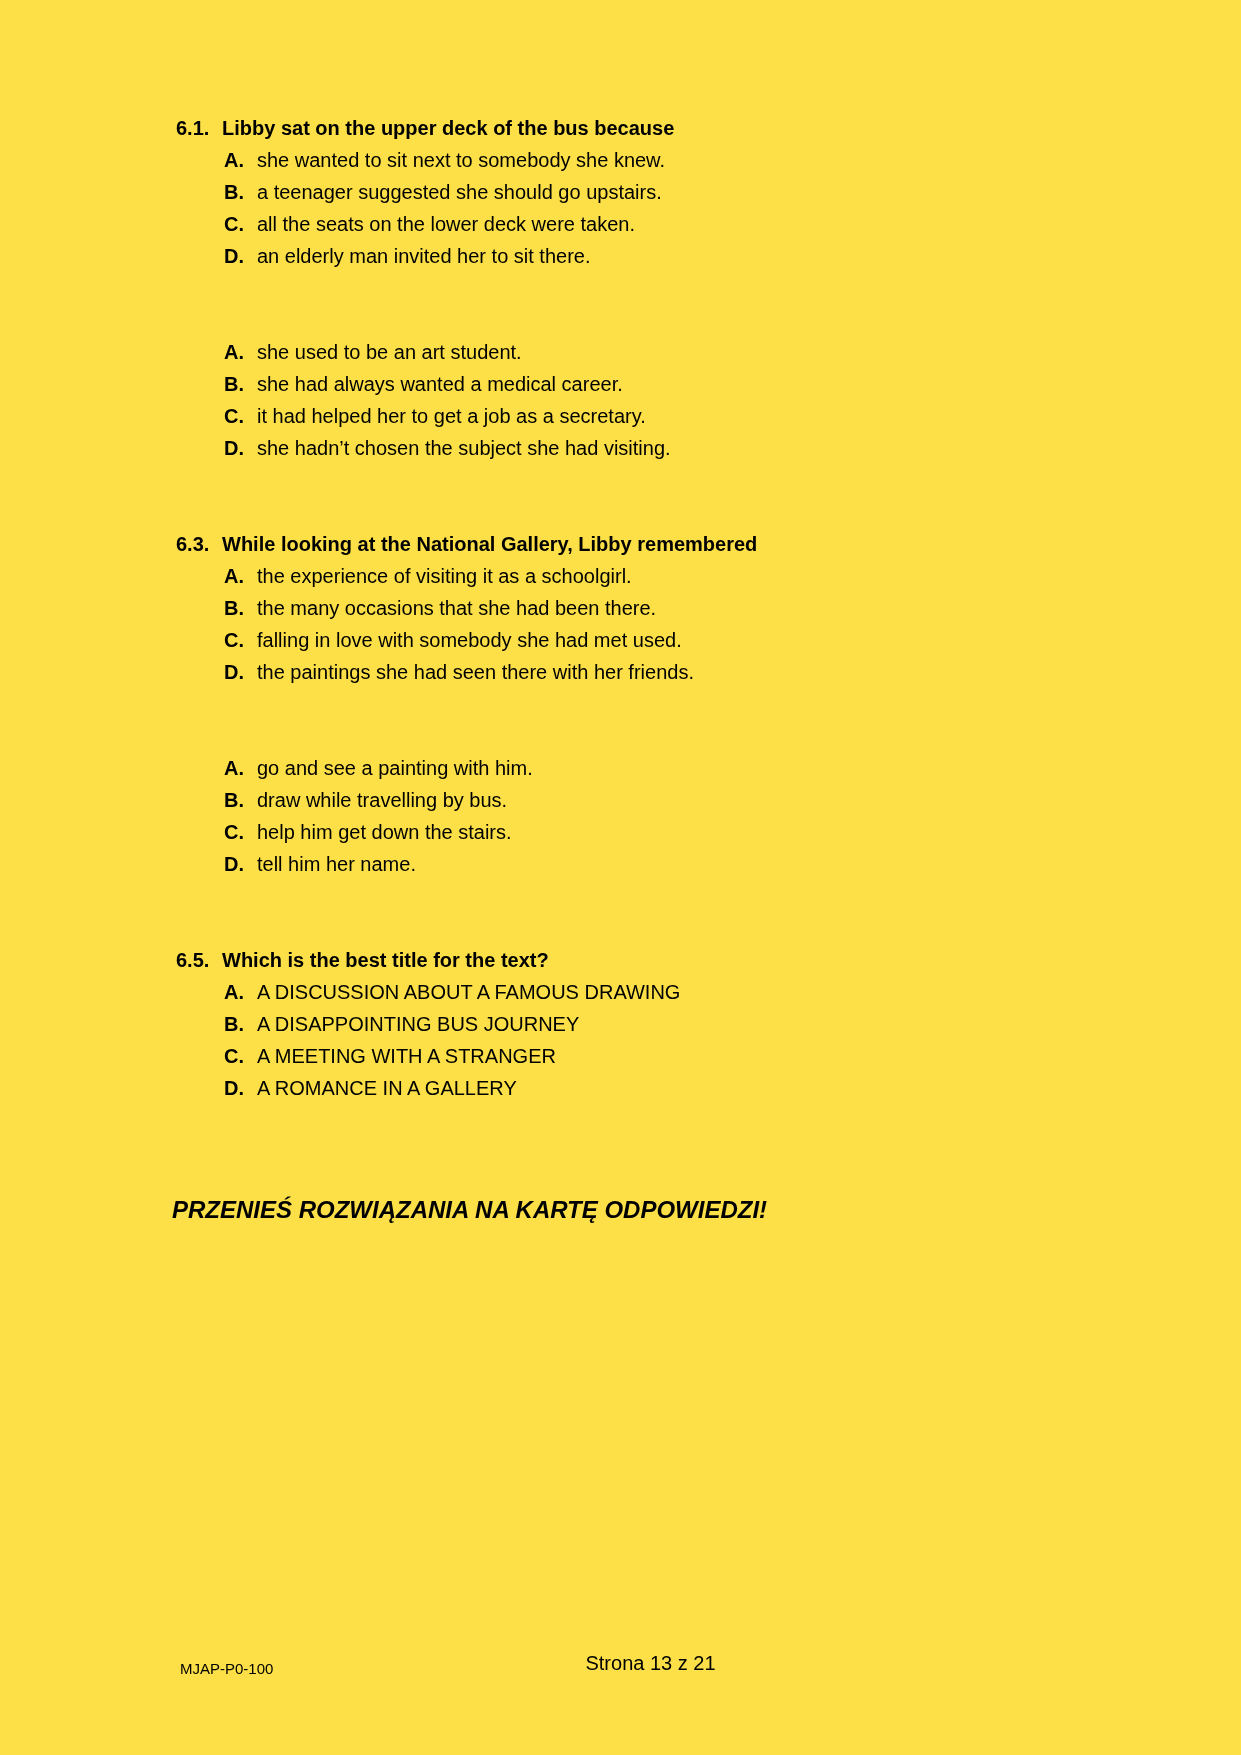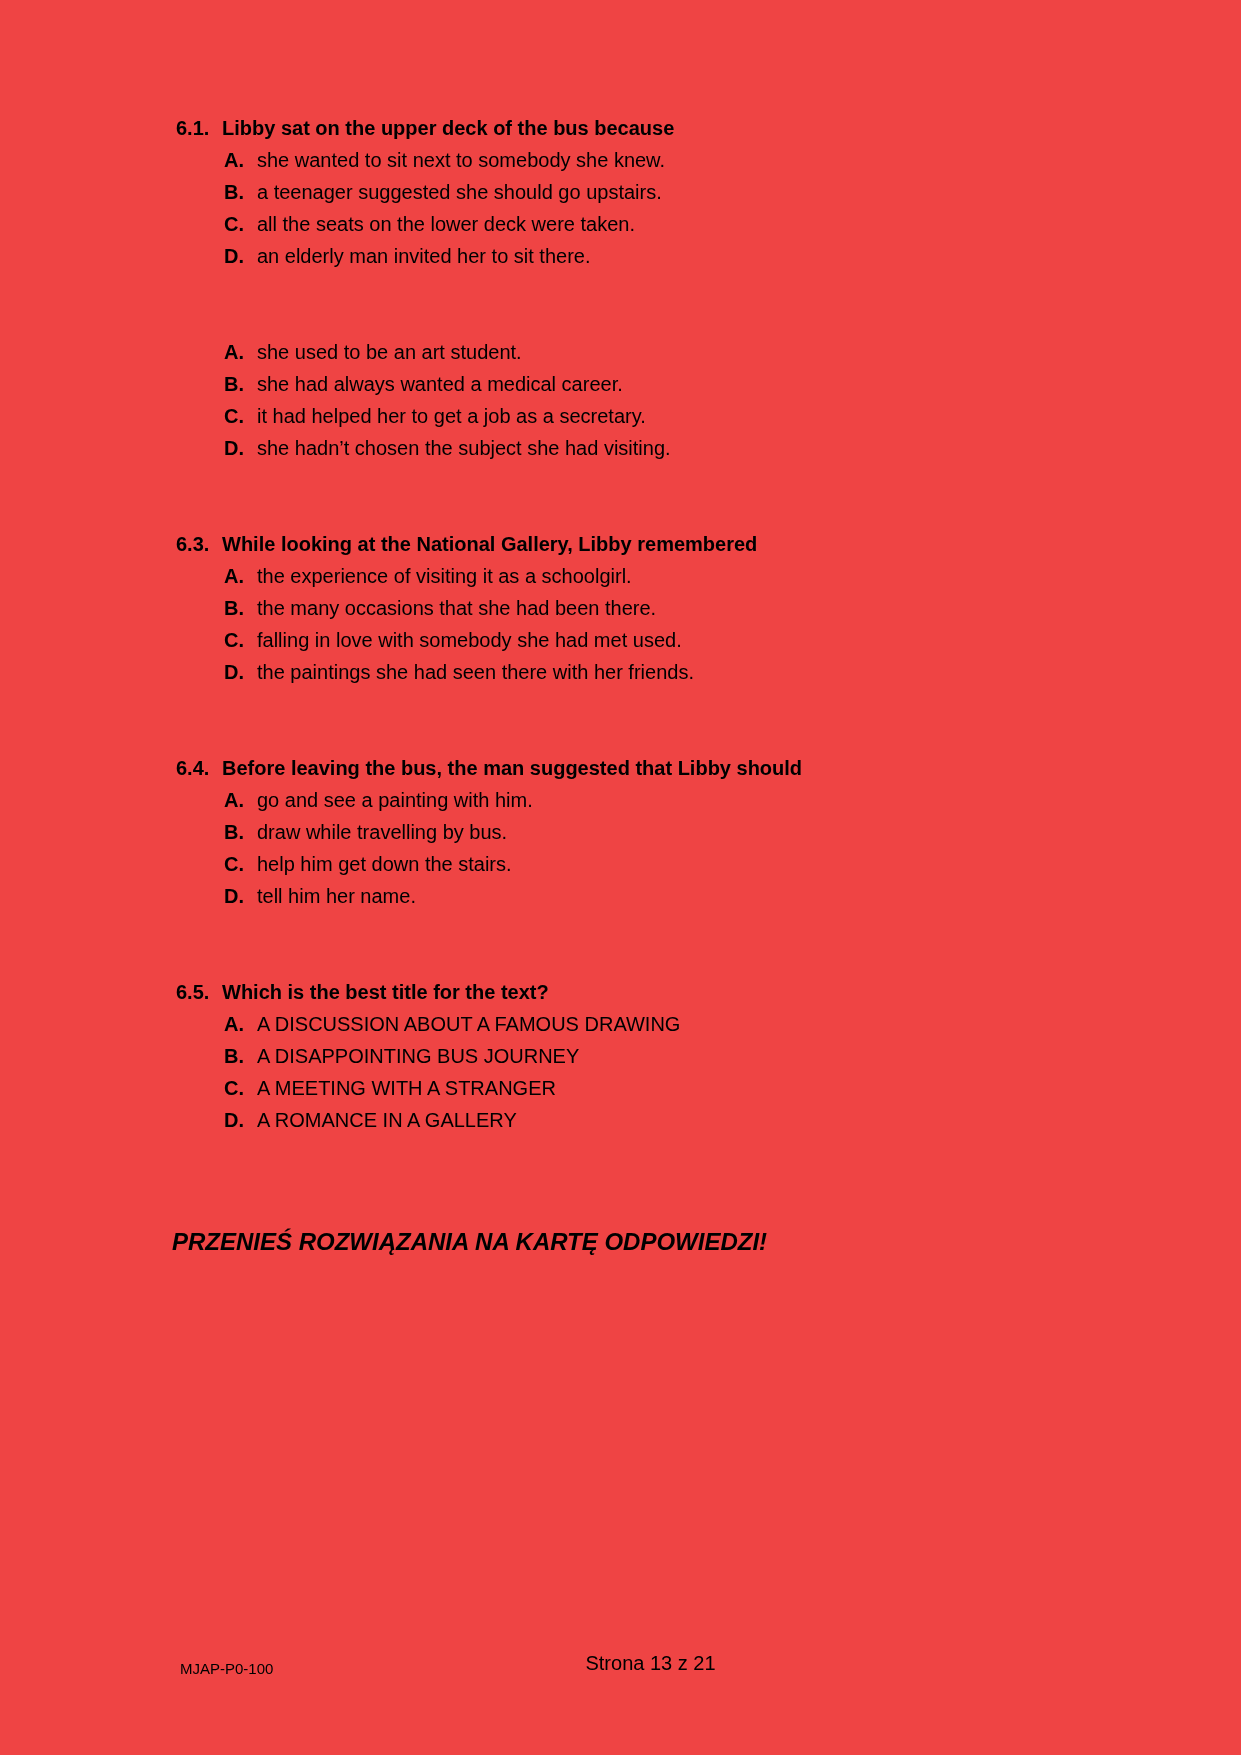--- a/index.html
+++ b/index.html
@@ -1,20 +1,20 @@
 <!DOCTYPE html>
 <html><head>
 <meta charset="utf-8">
 <style>
   html, body { margin: 0; padding: 0; background: #ffffff; }
   .page {
     position: relative;
     width: 1241px;
     height: 1755px;
-    background: #ef4444;
+    background: #fde047;
     color: #000000;
     font-family: "Liberation Sans", sans-serif;
     overflow: hidden;
   }
   .content {
     position: absolute;
     left: 176px;
     top: 112px;
     width: 920px;
   }
@@ -138,24 +138,20 @@
       </div>
 
       <div class="option">
         <span class="opt-letter">D.</span>
         <span class="opt-text">the paintings she had seen there with her friends.</span>
       </div>
     </div>
       </section>
 
       <section class="question">
-        <div class="q-line">
-          <span class="q-num">6.4.</span>
-          <span class="q-prompt">Before leaving the bus, the man suggested that Libby should</span>
-        </div>
         <div class="options">
       <div class="option">
         <span class="opt-letter">A.</span>
         <span class="opt-text">go and see a painting with him.</span>
       </div>
 
       <div class="option">
         <span class="opt-letter">B.</span>
         <span class="opt-text">draw while travelling by bus.</span>
       </div>

